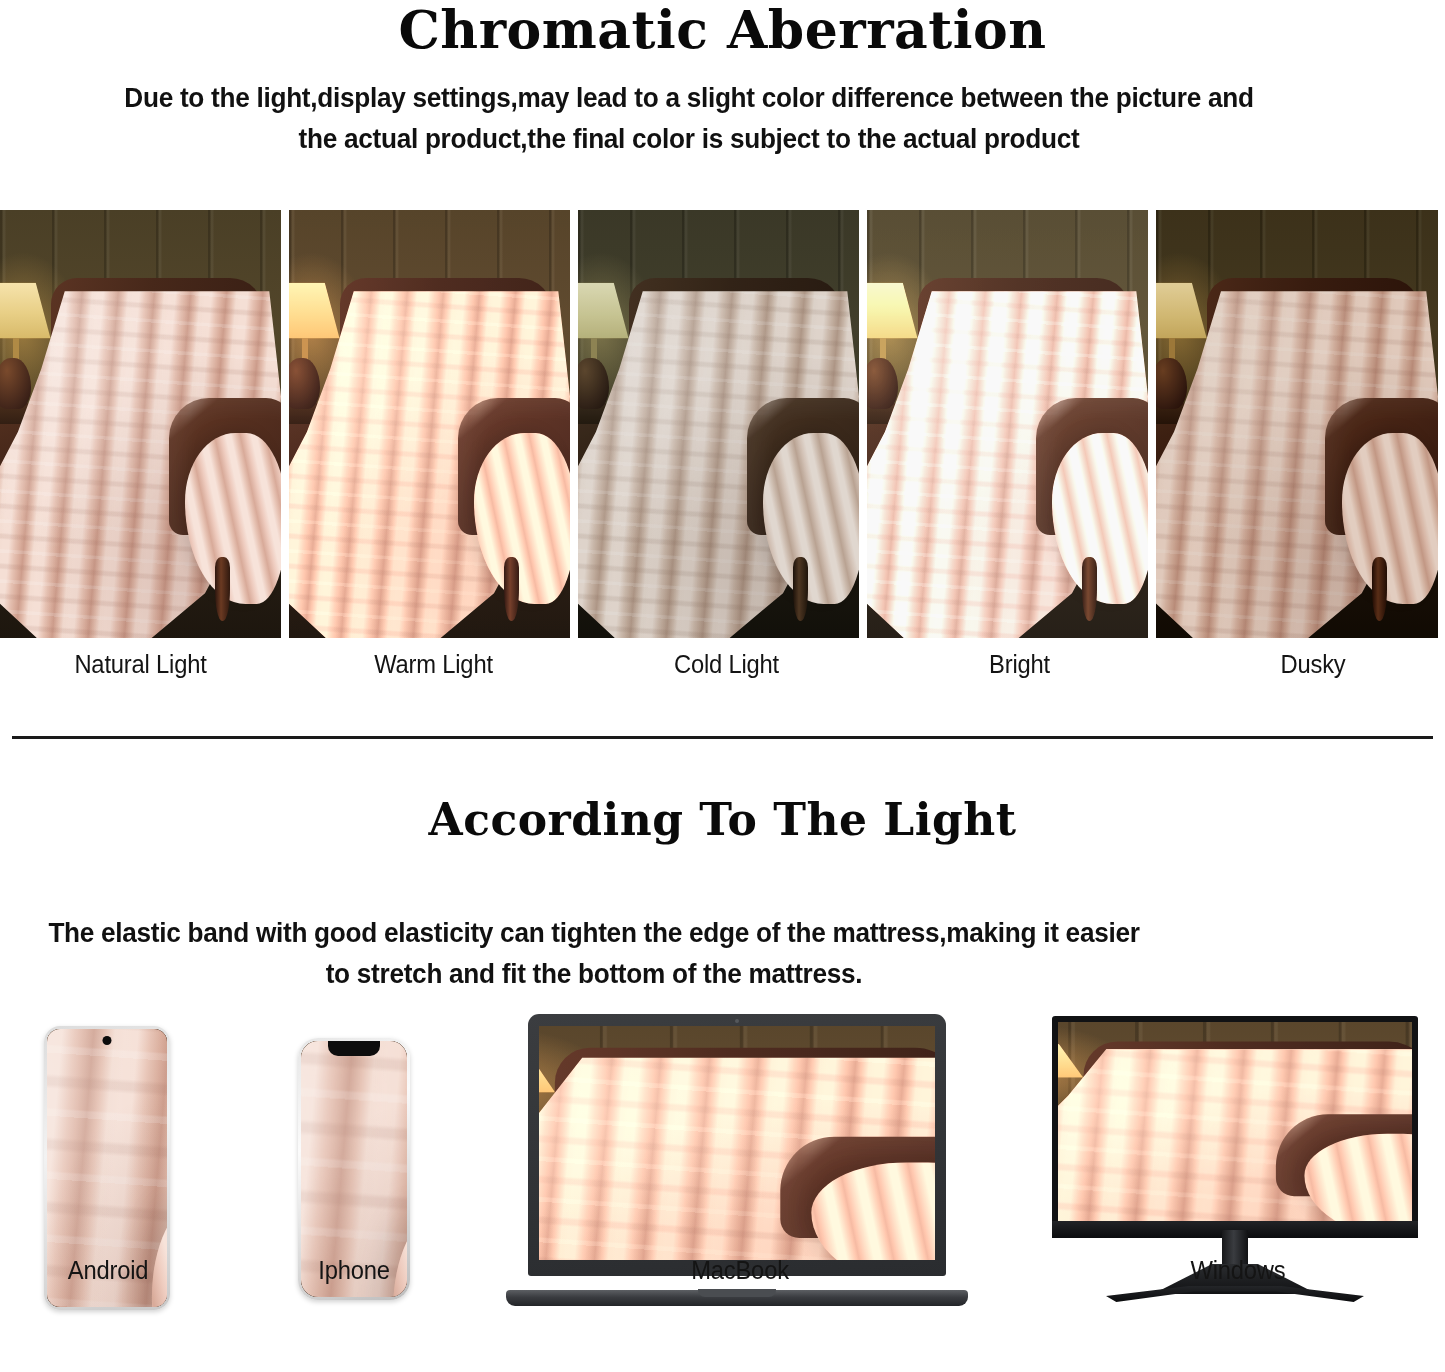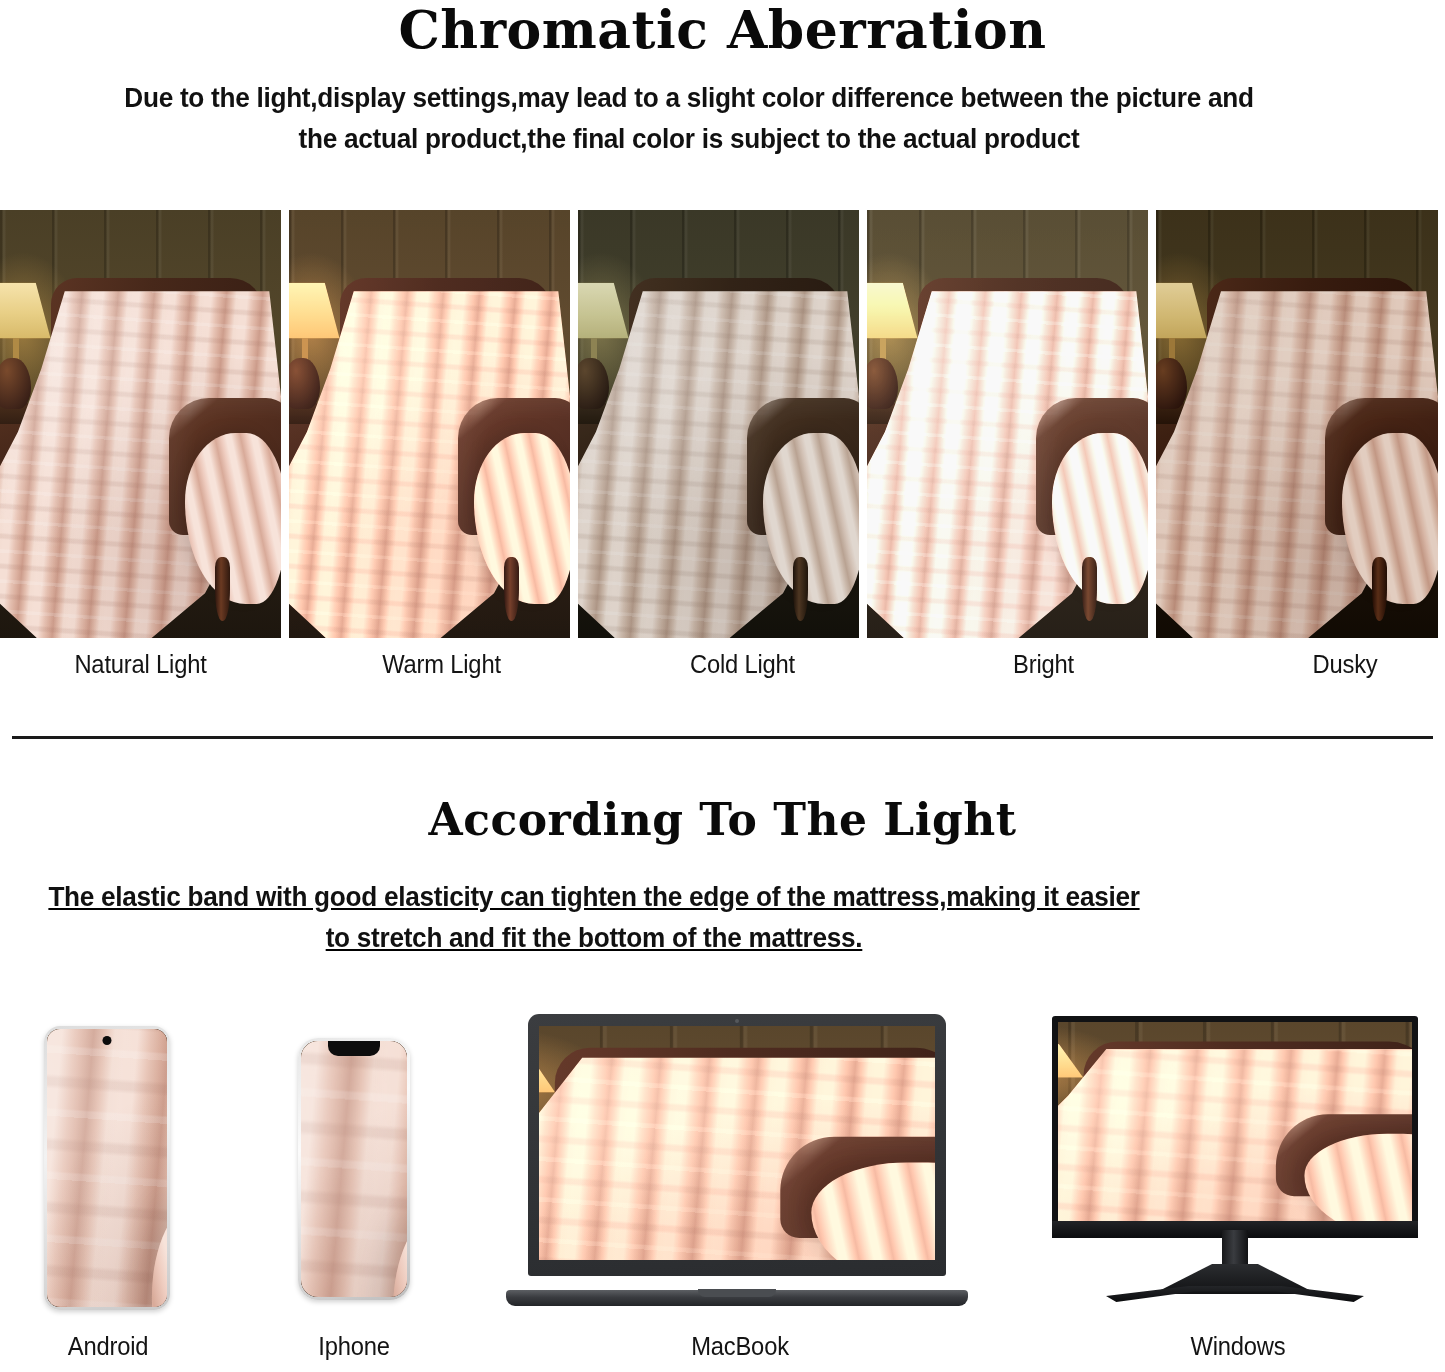--- a/index.html
+++ b/index.html
@@ -212,21 +212,21 @@
   .grade-warm    { filter: sepia(0.28) saturate(1.22) hue-rotate(-8deg) brightness(1.04); }
   .grade-cold    { filter: saturate(0.62) hue-rotate(12deg) brightness(0.92) contrast(1.05); }
   .grade-bright  { filter: brightness(1.20) saturate(0.88) contrast(0.95); }
   .grade-dusky   { filter: brightness(0.86) saturate(1.05) contrast(1.08) sepia(0.10); }
 
   #light-labels {
     position: absolute;
     top: 650px; left: 0;
     width: 1445px;
     display: flex;
-    gap: 20px;
+    gap: 12px;
   }
   .light-label {
     width: 281px;
     flex: 0 0 auto;
     text-align: center;
     font-family: "Liberation Sans", sans-serif;
     font-size: 25px;
     font-weight: 500;
     color: #141414;
     letter-spacing: -0.2px;
@@ -384,21 +384,21 @@
     position: absolute;
     top: 270px; left: 50%;
     transform: translateX(-50%);
     width: 258px; height: 16px;
     background: linear-gradient(180deg, #232528 0%, #0b0c0e 100%);
     clip-path: polygon(0% 62%, 32% 0%, 68% 0%, 100% 62%, 96% 100%, 66% 34%, 34% 34%, 4% 100%);
   }
 
   #device-labels {
     position: absolute;
-    top: 1332px; left: 0;
+    top: 1256px; left: 0;
     width: 1309px; height: 40px;
   }
   .device-label {
     position: absolute;
     top: 0;
     text-align: center;
     font-family: "Liberation Sans", sans-serif;
     font-size: 25px;
     font-weight: 500;
     color: #141414;
@@ -525,21 +525,21 @@
 </div>
 
 <div id="section-divider"></div>
 
 <div id="section-color">
 
   <div style="position:absolute;top:795px;left:0;width:1445px;">
     <h2 class="section-title" id="title-according">According To The Light</h2>
   </div>
 
-  <div style="position:absolute;top:877px;left:0;width:1188px;text-decoration:underline;">
+  <div style="position:absolute;top:913px;left:0;width:1188px;">
     <div class="section-sub">The elastic band with good elasticity can tighten the edge of the mattress,making it easier</div>
     <div class="section-sub">to stretch and fit the bottom of the mattress.</div>
   </div>
 
   <div id="device-row">
 
     <div class="device" id="device-android">
       <div class="punch-hole"></div>
       <div class="screen-img">
         <div class="scene grade-natural" style="transform:scale(2.1) translate(2%, 4%);">

